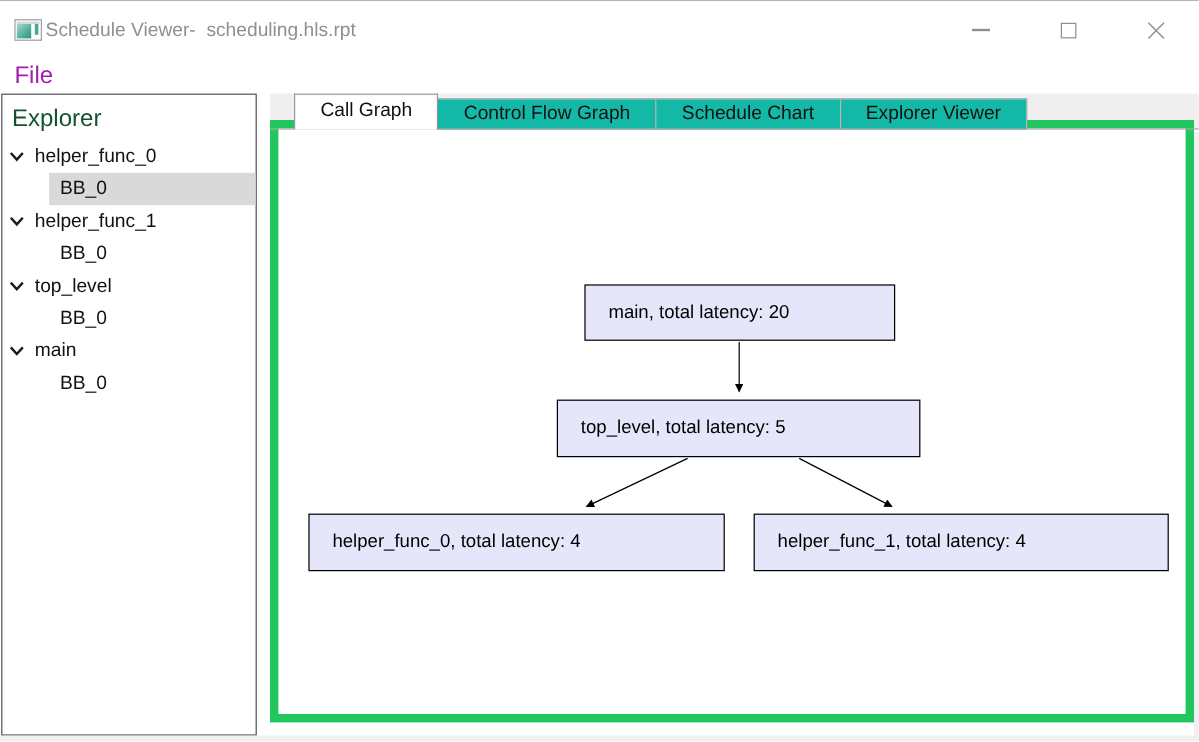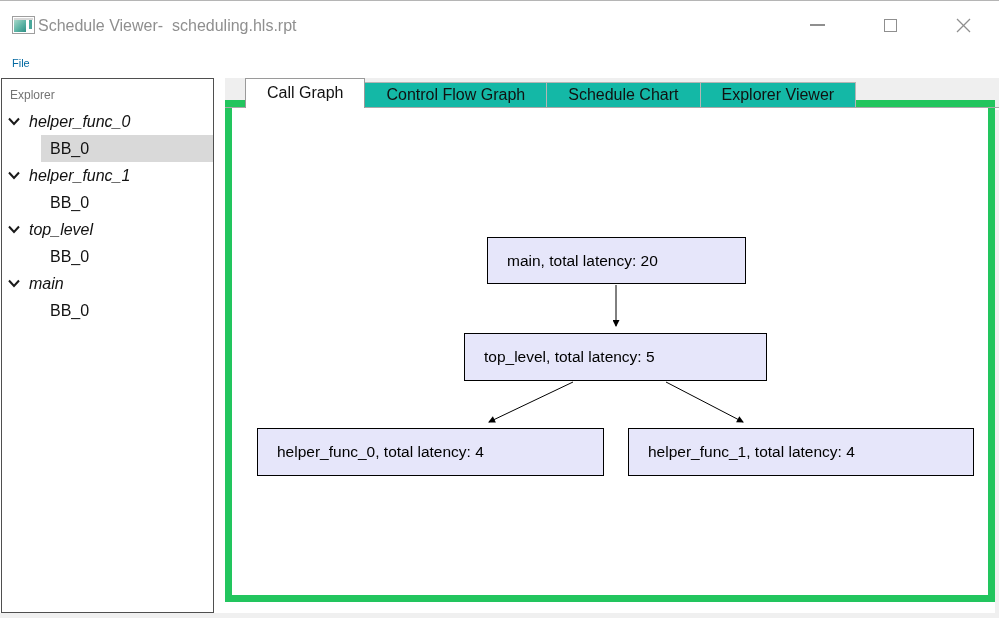--- a/index.html
+++ b/index.html
@@ -20,31 +20,31 @@
     position:absolute;left:38px;top:0;height:49px;line-height:49px;
     font-size:16px;color:#8f8f8f;white-space:pre;
   }
   .win-btn{position:absolute;top:8px;width:38px;height:32px;display:flex;align-items:center;justify-content:center;}
   .btn-min{left:798px;} .btn-max{left:871px;} .btn-close{left:944px;}
   .glyph-min{width:15px;height:2px;background:#8f8f8f;}
   .glyph-max{width:13px;height:13px;border:1px solid #8f8f8f;box-sizing:border-box;background:transparent;}
 
   
   .menubar{position:absolute;left:0;top:50px;width:999px;height:26px;background:#fff;}
-  .menu-item{position:absolute;left:8px;top:0;height:26px;line-height:26px;font-size:11px;color:#0369a1;padding:0 4px;}
+  .menu-item{position:absolute;left:8px;top:0;height:26px;line-height:26px;font-size:20px;color:#a21caf;padding:0 4px;}
 
   
   .explorer{
     position:absolute;left:1px;top:78px;width:213px;height:535px;
     border:1px solid #4f4f4f;background:#fff;box-sizing:border-box;
   }
-  .explorer-title{margin:9px 0 6px 8px;font-size:12px;color:#737373;}
+  .explorer-title{margin:9px 0 6px 8px;font-size:20px;color:#14532d;}
   .tree-row{position:relative;height:27px;line-height:27px;font-size:16px;color:#111;cursor:default;}
   .tree-row .lbl{position:relative;z-index:1;}
-  .parent-row .lbl{margin-left:27px;font-style:italic;}
+  .parent-row .lbl{margin-left:27px;}
   .chev{position:absolute;left:6px;top:9px;width:12px;height:9px;}
   .child-row .lbl{margin-left:48px;}
   .child-row .hl{position:absolute;left:39px;right:0;top:0;bottom:0;background:transparent;}
   .child-row.selected .hl{background:#d9d9d9;}
 
   
   .tabbar{position:absolute;left:225px;top:78px;width:774px;height:30px;background:#efefef;display:flex;box-sizing:border-box;padding-left:20px;}
   .tab-baseline{position:absolute;left:0;right:0;bottom:0;height:1px;background:#a9a9a9;z-index:2;}
   .tab{
     position:relative;z-index:1;margin-top:4px;margin-right:-1px;

